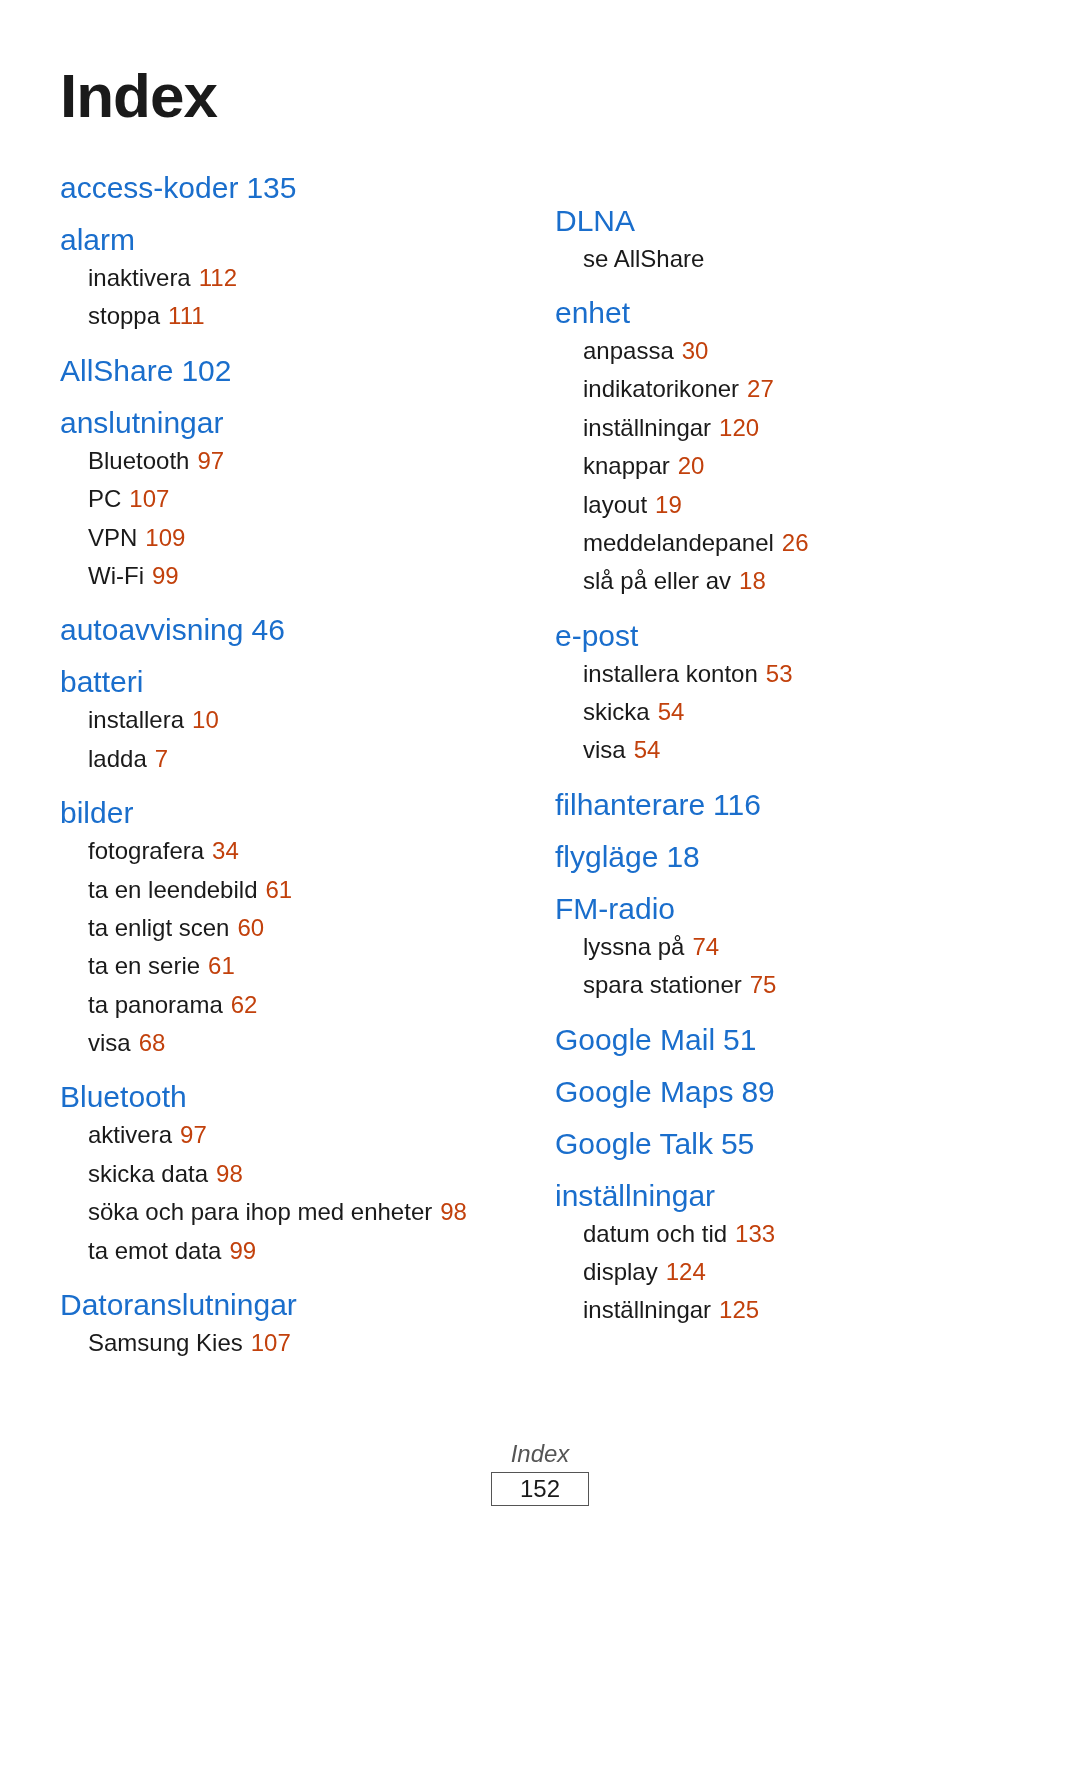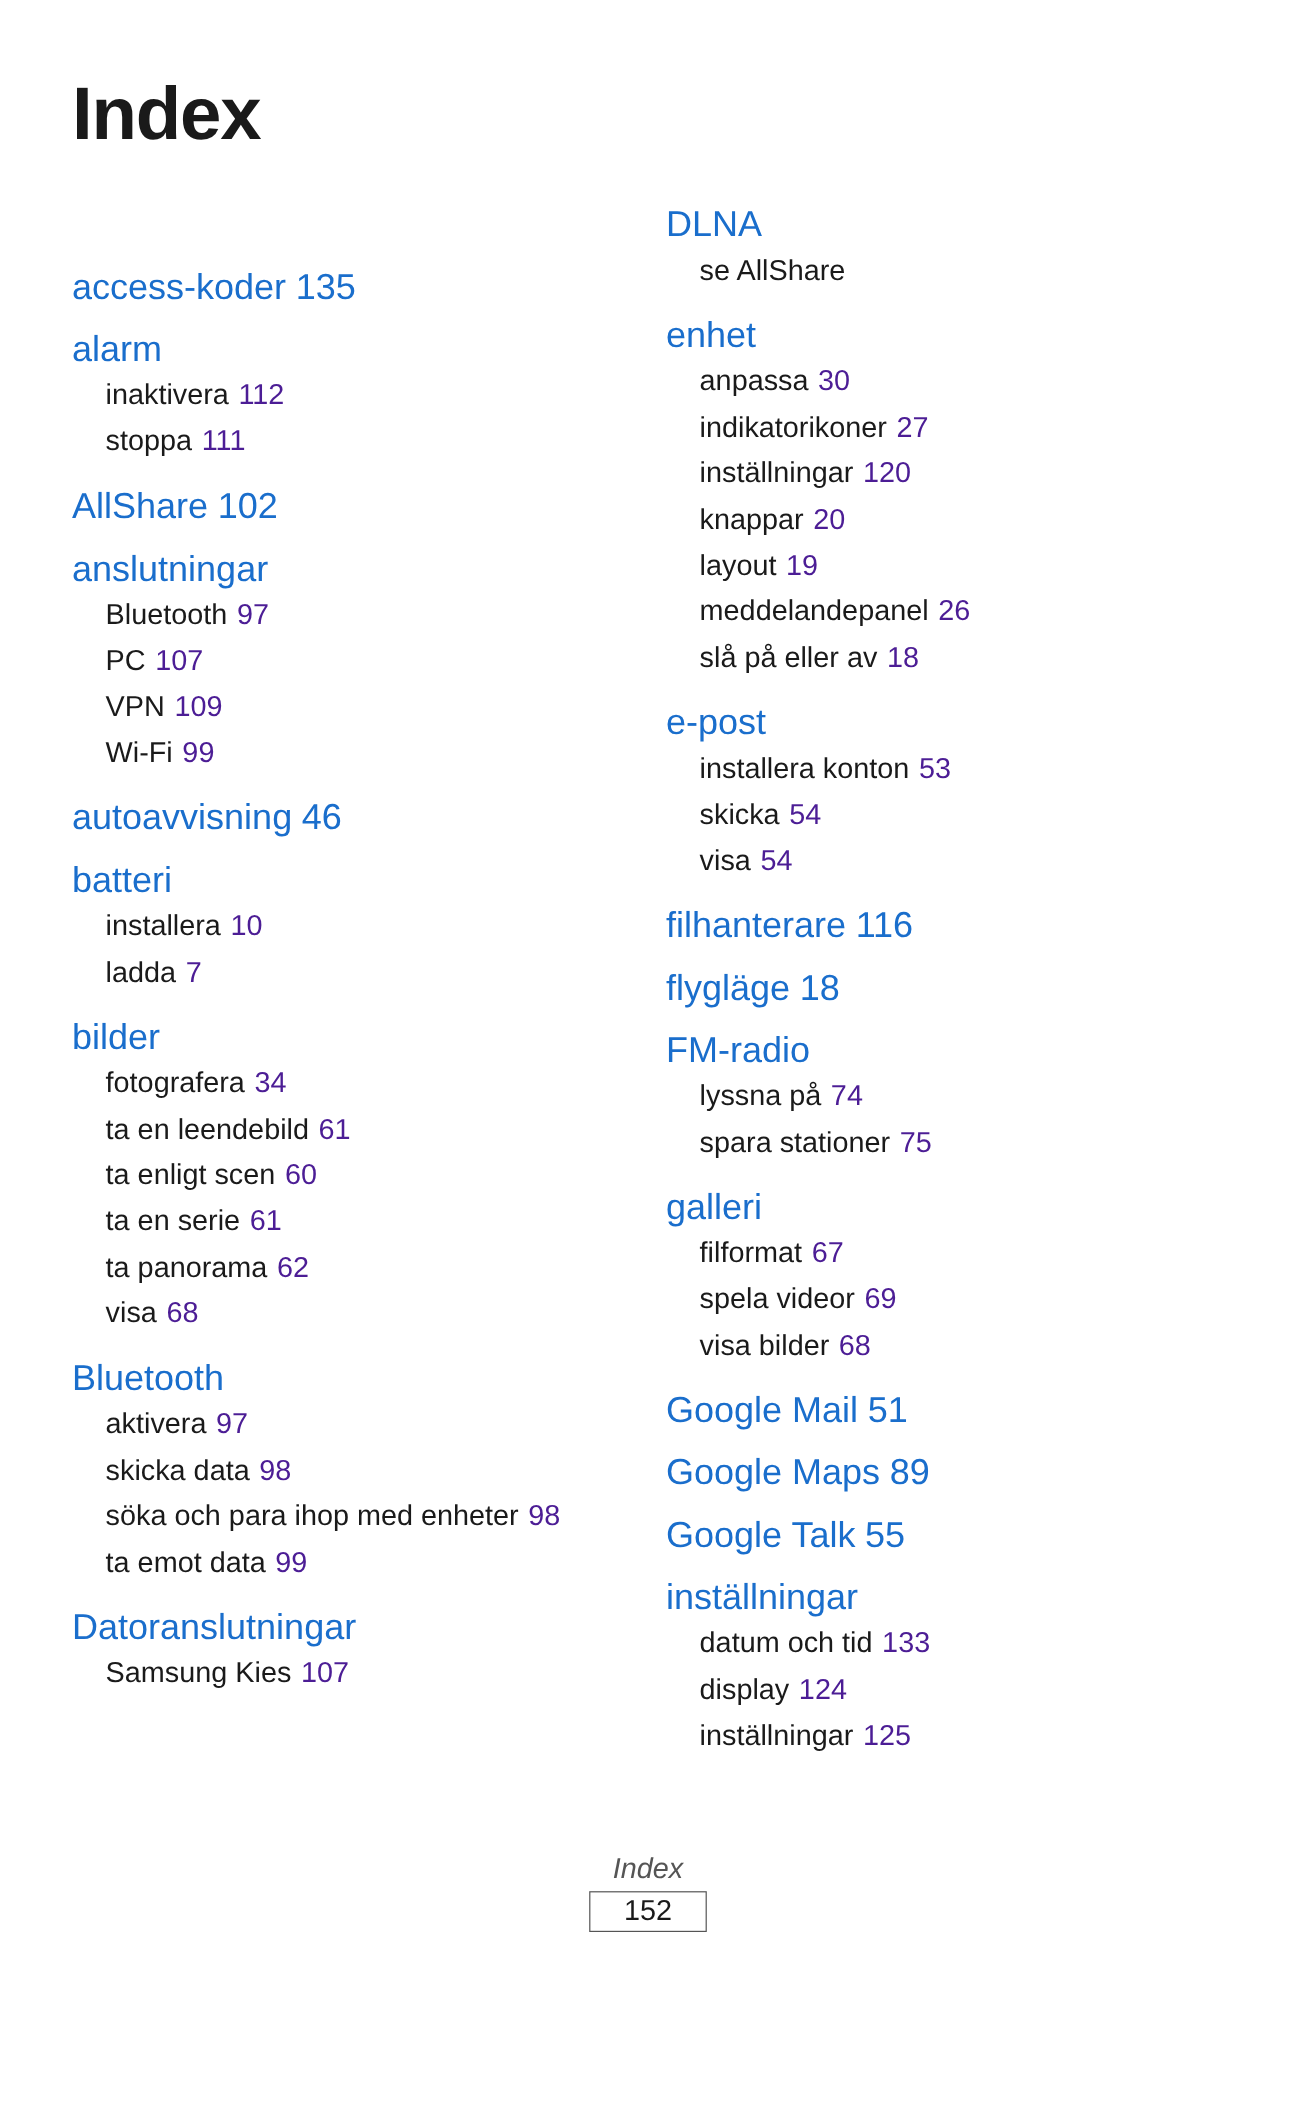--- a/index.html
+++ b/index.html
@@ -45,21 +45,21 @@
       margin-left: 8px;
     }
     .sub-item {
       padding-left: 28px;
       font-size: 24px;
       color: #1a1a1a;
       line-height: 1.6;
     }
     .sub-item .num {
       margin-left: 8px;
-      color: #4c1d95;
+      color: #c2410c;
       margin-top: 44px;
     }
     .footer {
       text-align: center;
       margin-top: 60px;
     }
     .footer-label {
       font-size: 24px;
       color: #555;
       font-style: italic;
@@ -157,26 +157,20 @@
       </div>
       <div class="entry-block">
         <div class="entry-header"><span class="link">flygläge</span><span class="link-number">18</span></div>
       </div>
       <div class="entry-block">
         <div class="entry-header"><span class="link">FM-radio</span></div>
         <div class="sub-item"><span>lyssna på</span><span class="num">74</span></div>
         <div class="sub-item"><span>spara stationer</span><span class="num">75</span></div>
       </div>
       <div class="entry-block">
-        <div class="entry-header"><span class="link">galleri</span></div>
-        <div class="sub-item"><span>filformat</span><span class="num">67</span></div>
-        <div class="sub-item"><span>spela videor</span><span class="num">69</span></div>
-        <div class="sub-item"><span>visa bilder</span><span class="num">68</span></div>
-      </div>
-      <div class="entry-block">
         <div class="entry-header"><span class="link">Google Mail</span><span class="link-number">51</span></div>
       </div>
       <div class="entry-block">
         <div class="entry-header"><span class="link">Google Maps</span><span class="link-number">89</span></div>
       </div>
       <div class="entry-block">
         <div class="entry-header"><span class="link">Google Talk</span><span class="link-number">55</span></div>
       </div>
       <div class="entry-block">
         <div class="entry-header"><span class="link">inställningar</span></div>

